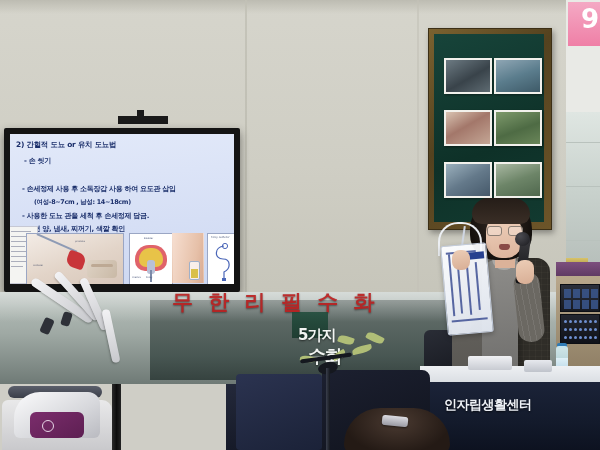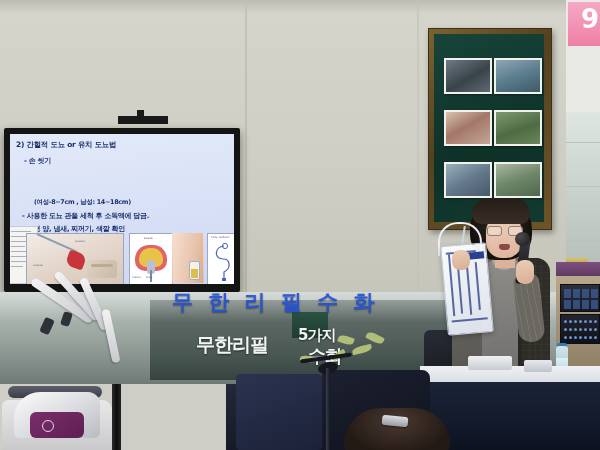--- a/index.html
+++ b/index.html
@@ -112,21 +112,21 @@
 
   
   #glass-band{left:0;top:292px;width:566px;height:92px;
     background:linear-gradient(180deg,#b9c2bd,#9fa9a4 45%,#6f7a76 100%);}
   #glass-reflect{left:0;top:292px;width:566px;height:30px;
     background:linear-gradient(180deg,rgba(255,255,255,.42),rgba(255,255,255,0));}
   #shop-dark{left:150px;top:300px;width:320px;height:80px;
     background:linear-gradient(180deg,#5f6a66,#41504c 70%,#2f3c39);opacity:.9;}
   .shoptext{position:absolute;color:#f2f5f3;font-weight:bold;letter-spacing:-1px;
     text-shadow:0 1px 2px rgba(0,0,0,.55);}
-  #shop-top-row{left:172px;top:288px;color:#1d4ed8;font-size:21px;font-weight:bold;
+  #shop-top-row{left:172px;top:288px;color:#b91c1c;font-size:21px;font-weight:bold;
     letter-spacing:4px;opacity:.9;text-shadow:0 1px 2px rgba(0,0,0,.5);}
   #shop-green{left:292px;top:312px;width:36px;height:26px;
     background:linear-gradient(180deg,#1d4a39,#17382b);opacity:.85;}
   .leafy{position:absolute;background:#b8c77a;border-radius:50% 10% 50% 10%;opacity:.92;}
 
   
   #bike-base{left:2px;top:400px;width:110px;height:50px;
     background:linear-gradient(180deg,#e9e9ea,#c9c9cc);border-radius:6px 10px 0 0;}
   #bike-hood{left:14px;top:392px;width:86px;height:46px;
     background:linear-gradient(150deg,#fbfbfc,#d7d8dc 60%,#b9bac0);
@@ -292,22 +292,23 @@
   <div class="photo ph-f" style="left:494px;top:162px;width:44px;height:32px;"></div>
 
   <div id="tv-top-post" class="abs"></div>
   <div id="tv-top-mount" class="abs"></div>
   <div id="tv-bezel" class="abs"></div>
   <div id="tv-screen" class="abs">
 
     <div id="slide-title" class="abs">2) 간헐적 도뇨 or 유치 도뇨법</div>
 
     <div class="sl-line" style="left:14px;top:22px;">- 손 씻기</div>
+    <div class="sl-line" style="left:12px;top:50px;">- 손세정제 사용 후 소독장갑 사용 하여 요도관 삽입</div>
     <div class="sl-sub" style="left:24px;top:64px;">(여성-8~7cm , 남성: 14~18cm)</div>
-    <div class="sl-line" style="left:12px;top:77px;">- 사용한 도뇨 관을 세척 후 소독액에 담금.</div>
+    <div class="sl-line" style="left:12px;top:77px;">- 사용한 도뇨 관을 세척 후 손세정제 담금.</div>
     <div class="sl-line" style="left:12px;top:90px;">- 소변 양, 냄새, 찌꺼기, 색깔 확인</div>
 
     <div id="sl-edge-doc" class="abs">
       <div class="docrule" style="top:4px;width:20px"></div>
       <div class="docrule" style="top:9px;width:16px"></div>
       <div class="docrule" style="top:14px;width:22px"></div>
       <div class="docrule" style="top:19px;width:14px"></div>
       <div class="docrule" style="top:24px;width:20px"></div>
       <div class="docrule" style="top:29px;width:18px"></div>
       <div class="docrule" style="top:34px;width:22px"></div>
@@ -350,21 +351,20 @@
     </div>
   </div>
   <div id="tv-stand-neck" class="abs"></div>
   <div id="tv-pole" class="abs"></div>
 
   <div id="glass-band" class="abs"></div>
   <div id="shop-dark" class="abs"></div>
   <div id="glass-reflect" class="abs"></div>
   <div id="shop-top-row" class="abs">무 한 리 필 수 화</div>
   <div id="shop-green" class="abs"></div>
-  <div class="shoptext abs" style="left:196px;top:332px;font-size:19px;">무한리필</div>
   <div class="shoptext abs" style="left:298px;top:326px;font-size:15px;">5가지</div>
   <div class="shoptext abs" style="left:308px;top:344px;font-size:18px;">수화</div>
   <div class="leafy abs" style="left:338px;top:336px;width:16px;height:8px;transform:rotate(18deg)"></div>
   <div class="leafy abs" style="left:352px;top:346px;width:20px;height:7px;transform:rotate(-14deg)"></div>
   <div class="leafy abs" style="left:366px;top:334px;width:18px;height:8px;transform:rotate(28deg)"></div>
   <div class="leafy abs" style="left:332px;top:352px;width:14px;height:6px;transform:rotate(-32deg)"></div>
   <div class="leafy abs" style="left:300px;top:356px;width:16px;height:6px;transform:rotate(10deg)"></div>
 
   <div id="rack-gold" class="abs"></div>
   <div id="rack-purple" class="abs"></div>
@@ -460,20 +460,21 @@
   <div id="bike-band" class="abs"></div>
   <div id="bike-base" class="abs"></div>
   <div id="bike-hood" class="abs"></div>
   <div id="bike-purple" class="abs"></div>
   <div id="bike-logo" class="abs"></div>
 
   <div id="table-cloth" class="abs"></div>
   <div id="desk-item" class="abs"></div>
   <div id="desk-item2" class="abs"></div>
   <div id="banner" class="abs"></div>
+  <div id="banner-text" class="abs">인자립생활센터</div>
   <div id="front-desk" class="abs"></div>
   <div id="chair-back" class="abs"></div>
   <div id="chair-dark" class="abs"></div>
   <div id="mic-arm" class="abs"></div>
   <div id="mic-head" class="abs"></div>
   <div id="mic-pole" class="abs"></div>
   <div id="aud-head" class="abs"></div>
   <div id="aud-clip" class="abs"></div>
 
 </div>

